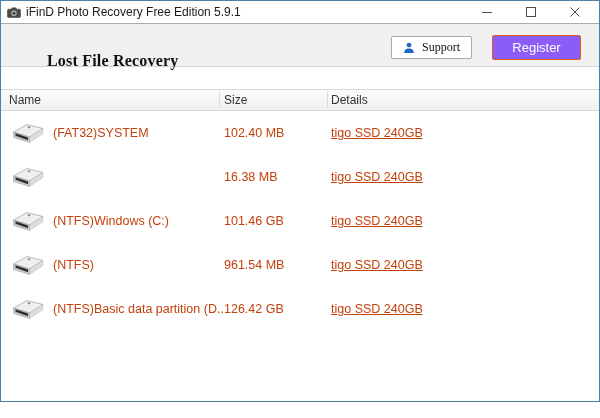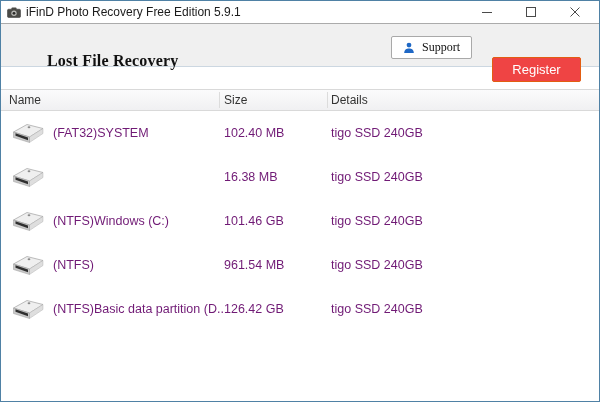--- a/index.html
+++ b/index.html
@@ -36,23 +36,23 @@
     font-weight:bold; color:#111; letter-spacing:0.2px;
   }
   .btn-support {
     position:absolute; right:127px; top:12px; width:81px; height:23px;
     background:#fff; border:1px solid #a9a9a9; border-radius:2px;
     display:flex; align-items:center; justify-content:center; gap:7px;
     font-size:12px; color:#111; box-sizing:border-box;font-family:Liberation Serif, serif;
   }
   .btn-register {
     position:absolute; right:18px; top:11px; width:89px; height:25px;
-    background:#ef4444; border:1px solid #e25d12; border-radius:2px;
+    background:#8b5cf6; border:1px solid #e25d12; border-radius:2px;
     display:flex; align-items:center; justify-content:center;
-    font-size:13px; color:#fff; box-sizing:border-box;margin-top:22px;
+    font-size:13px; color:#fff; box-sizing:border-box;
   }
   
   .instruction {
     position:absolute; left:0; top:66px; right:0; height:22px; background:#fff;
     display:flex; align-items:center; padding-left:8px; box-sizing:border-box;
     font-size:12px; color:#1b1b1b;
   }
   
   .thead {
     position:absolute; left:0; top:88px; right:0; height:22px;
@@ -63,24 +63,24 @@
   .th { position:absolute; top:3px; white-space:nowrap; }
   .th-name { left:8px; }
   .th-size { left:223px; }
   .th-details { left:330px; }
   .th-sep { position:absolute; top:2px; bottom:2px; width:1px; background:#dcdcdc; }
   .sep-1 { left:218px; } .sep-2 { left:326px; }
   .tbody { position:absolute; left:0; top:110px; right:0; bottom:0; background:#fff; }
   .row { position:absolute; left:0; right:0; height:44px; }
   .r0{top:0} .r1{top:44px} .r2{top:88px} .r3{top:132px} .r4{top:176px}
   .drive-icon { position:absolute; left:9px; top:8px; }
-  .cell { position:absolute; top:15px; font-size:12.5px; color:#701a75; white-space:nowrap; }
+  .cell { position:absolute; top:15px; font-size:12.5px; color:#c2410c; white-space:nowrap; }
   .cell-name { left:52px; max-width:172px; overflow:hidden; }
   .cell-size { left:223px;text-align:right; }
-  .cell-details { left:330px; }
+  .cell-details { left:330px;text-decoration:underline; }
 </style>
 </head>
 <body>
 
 <div class="screen">
   <div class="window">
 
     <div class="titlebar">
       <span class="app-icon">
         <svg width="14" height="11" viewBox="0 0 14 11">

